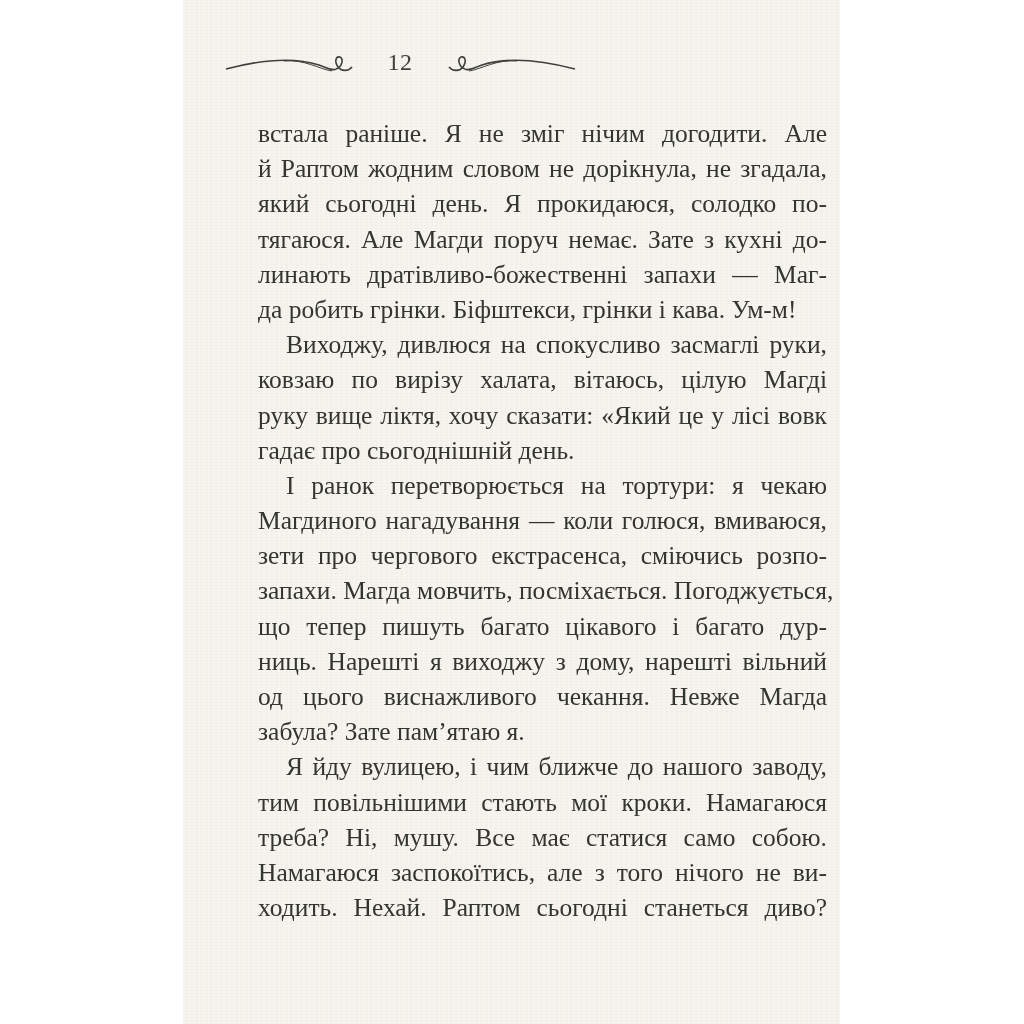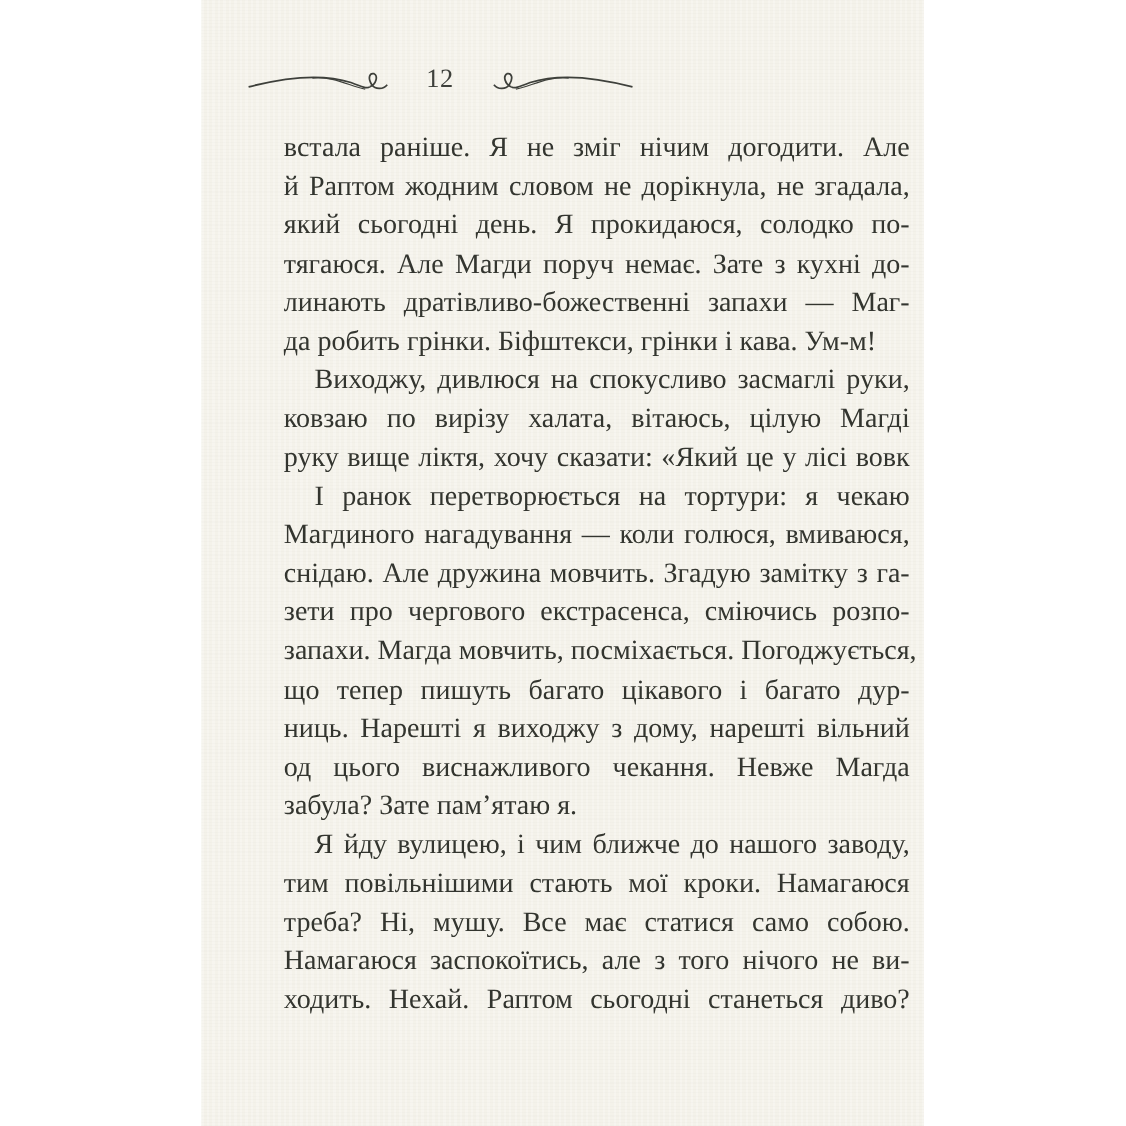--- a/index.html
+++ b/index.html
@@ -5,21 +5,21 @@
   html, body { margin: 0; padding: 0; background: #ffffff; }
   body { width: 1024px; height: 1024px; position: relative; overflow: hidden; }
   .page {
     position: absolute; left: 183px; top: 0; width: 657px; height: 1024px;
     background: #f4f2ea;
     background-image:
       repeating-linear-gradient(0deg, rgba(0,0,0,0.012) 0px, rgba(0,0,0,0.012) 1px, transparent 1px, transparent 3px),
       repeating-linear-gradient(90deg, rgba(255,255,255,0.25) 0px, rgba(255,255,255,0.25) 2px, transparent 2px, transparent 5px);
   }
   .header {
-    position: absolute; left: 195px; top: 52px; width: 410px; height: 40px;
+    position: absolute; left: 195px; top: 42px; width: 410px; height: 40px;
     display: flex; align-items: center; justify-content: center;
   }
   .orn { width: 140px; height: 30px; }
   .pagenum {
     font-family: "Liberation Serif", "DejaVu Serif", serif;
     font-size: 24px; color: #3e403b; margin: 0 24px; letter-spacing: 0.5px;
   }
   .text {
     position: absolute; left: 258px; top: 116px; width: 569px;
     font-family: "Liberation Serif", "DejaVu Serif", serif;
@@ -55,25 +55,25 @@
     <span class="line">й Раптом жодним словом не дорікнула, не згадала,</span>
     <span class="line">який сьогодні день. Я прокидаюся, солодко по-</span>
     <span class="line">тягаюся. Але Магди поруч немає. Зате з кухні до-</span>
     <span class="line">линають дратівливо-божественні запахи — Маг-</span>
     <span class="line last">да робить грінки. Біфштекси, грінки і кава. Ум-м!</span>
   </div>
   <div>
     <span class="line indent">Виходжу, дивлюся на спокусливо засмаглі руки,</span>
     <span class="line">ковзаю по вирізу халата, вітаюсь, цілую Магді</span>
     <span class="line">руку вище ліктя, хочу сказати: «Який це у лісі вовк</span>
+    <span class="line last">гадає про сьогоднішній день.</span>
   </div>
   <div>
     <span class="line indent">І ранок перетворюється на тортури: я чекаю</span>
     <span class="line">Магдиного нагадування — коли голюся, вмиваюся,</span>
-    <span class="line">снідаю. Але дружина мовчить. Згадую замітку з га-</span>
     <span class="line">зети про чергового екстрасенса, сміючись розпо-</span>
     <span class="line">запахи. Магда мовчить, посміхається. Погоджується,</span>
     <span class="line">що тепер пишуть багато цікавого і багато дур-</span>
     <span class="line">ниць. Нарешті я виходжу з дому, нарешті вільний</span>
     <span class="line">од цього виснажливого чекання. Невже Магда</span>
     <span class="line last">забула? Зате пам’ятаю я.</span>
   </div>
   <div>
     <span class="line indent">Я йду вулицею, і чим ближче до нашого заводу,</span>
     <span class="line">тим повільнішими стають мої кроки. Намагаюся</span>

